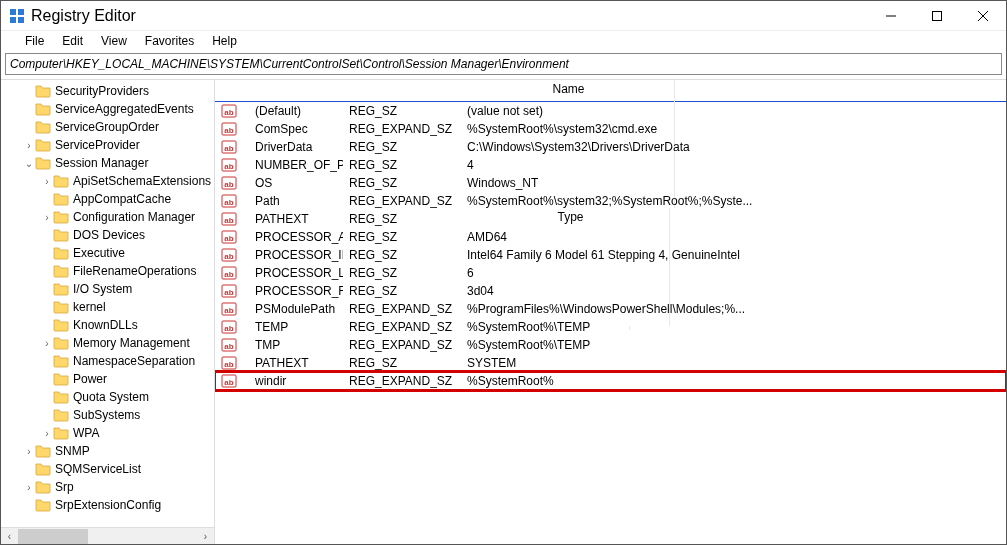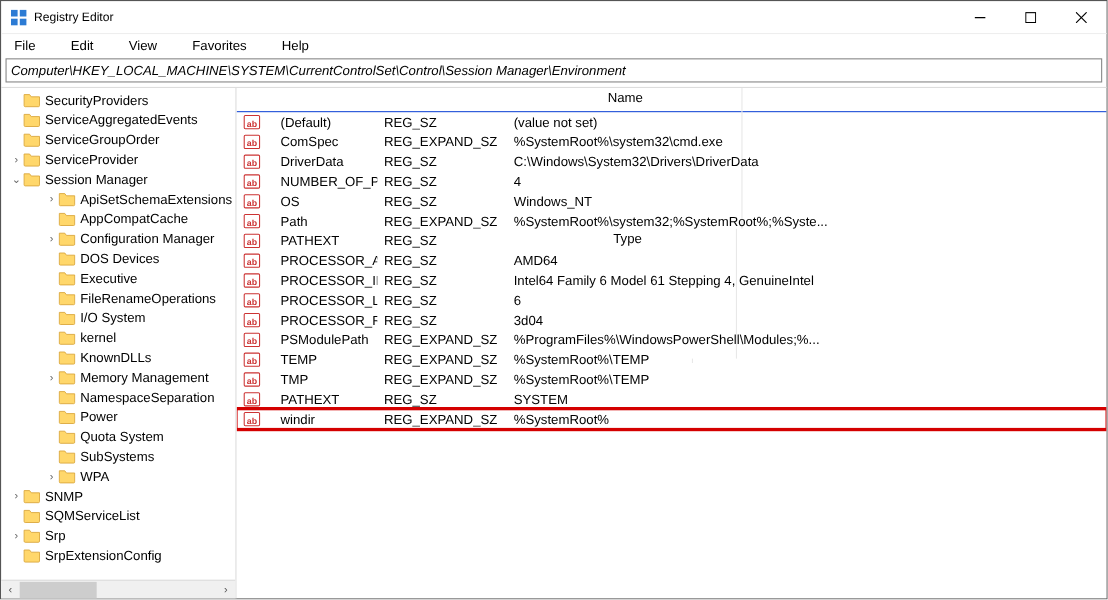--- a/index.html
+++ b/index.html
@@ -1,34 +1,34 @@
 <!DOCTYPE html>
 <html><head>
 <meta charset="utf-8">
 <style>
   * { box-sizing: border-box; }
   html, body { margin:0; padding:0; font-family: "Segoe UI", Tahoma, sans-serif; font-size:12px; color:#000; background:#fff; }
   .window { width:1007px; height:545px; border:1px solid #555; display:flex; flex-direction:column; background:#fff; position:relative; }
   .titlebar { height:30px; display:flex; align-items:center; padding:0 0 0 8px; border-bottom:1px solid #eee; }
   .titlebar .app-icon { width:16px; height:16px; margin-right:6px; }
-  .title-text { flex:0 0 auto; font-size:11px; }
+  .title-text { flex:0 0 auto; font-size:16px; }
   .titlebar .spacer { flex:1; }
   .win-controls { display:flex; height:100%; }
   .win-btn { width:46px; display:flex; align-items:center; justify-content:center; }
-  .menubar { height:20px; display:flex; align-items:center; padding:0 4px; gap:16px; }
+  .menubar { height:20px; display:flex; align-items:center; padding:0 16px; gap:2px; }
   .menu-item { padding:1px 8px; }
   .addressbar { height:22px; border:1px solid #888; margin:2px 4px 4px 4px; padding:2px 4px; font-size:12px; display:flex; align-items:center; background:#fff;font-style:italic; }
   .body { flex:1; display:flex; min-height:0; border-top:1px solid #ddd; }
   .tree { width:214px; border-right:1px solid #ddd; overflow-y:scroll; overflow-x:hidden; padding:2px 0; position:relative; }
   .tree-row { display:flex; align-items:center; height:18px; padding-right:2px; white-space:nowrap; }
   .tree-row .expander { width:12px; text-align:center; color:#666; font-size:10px; flex:0 0 12px; }
   .tree-row .folder-icon { width:16px; height:16px; margin-right:4px; flex:0 0 16px; }
   .tree-row .label {  }
   .tree-row.selected .label { background:#cce8ff; outline:1px solid #99d1ff; padding:0 1px; }
-  .indent-1 { padding-left:8px; }
+  .indent-1 { padding-left:22px; }
   .indent-2 { padding-left:40px; }
   .list { flex:1; display:flex; flex-direction:column; min-width:0; overflow:hidden; }
   .list-header { display:flex; height:22px; align-items:center; border-bottom:1px solid #1d4ed8; font-size:12px;flex-direction:column; }
   .col { padding:2px 6px; border-right:1px solid #e8e8e8; overflow:hidden; text-overflow:ellipsis; white-space:nowrap; }
   .col-name { width:128px; flex:0 0 128px; }
   .col-type { width:118px; flex:0 0 118px; }
   .col-data { flex:1; }
   .list-body { flex:1; overflow:auto; }
   .row { display:flex; height:18px; align-items:center; }
   .row .cell { padding:0 6px; overflow:hidden; text-overflow:ellipsis; white-space:nowrap; }

